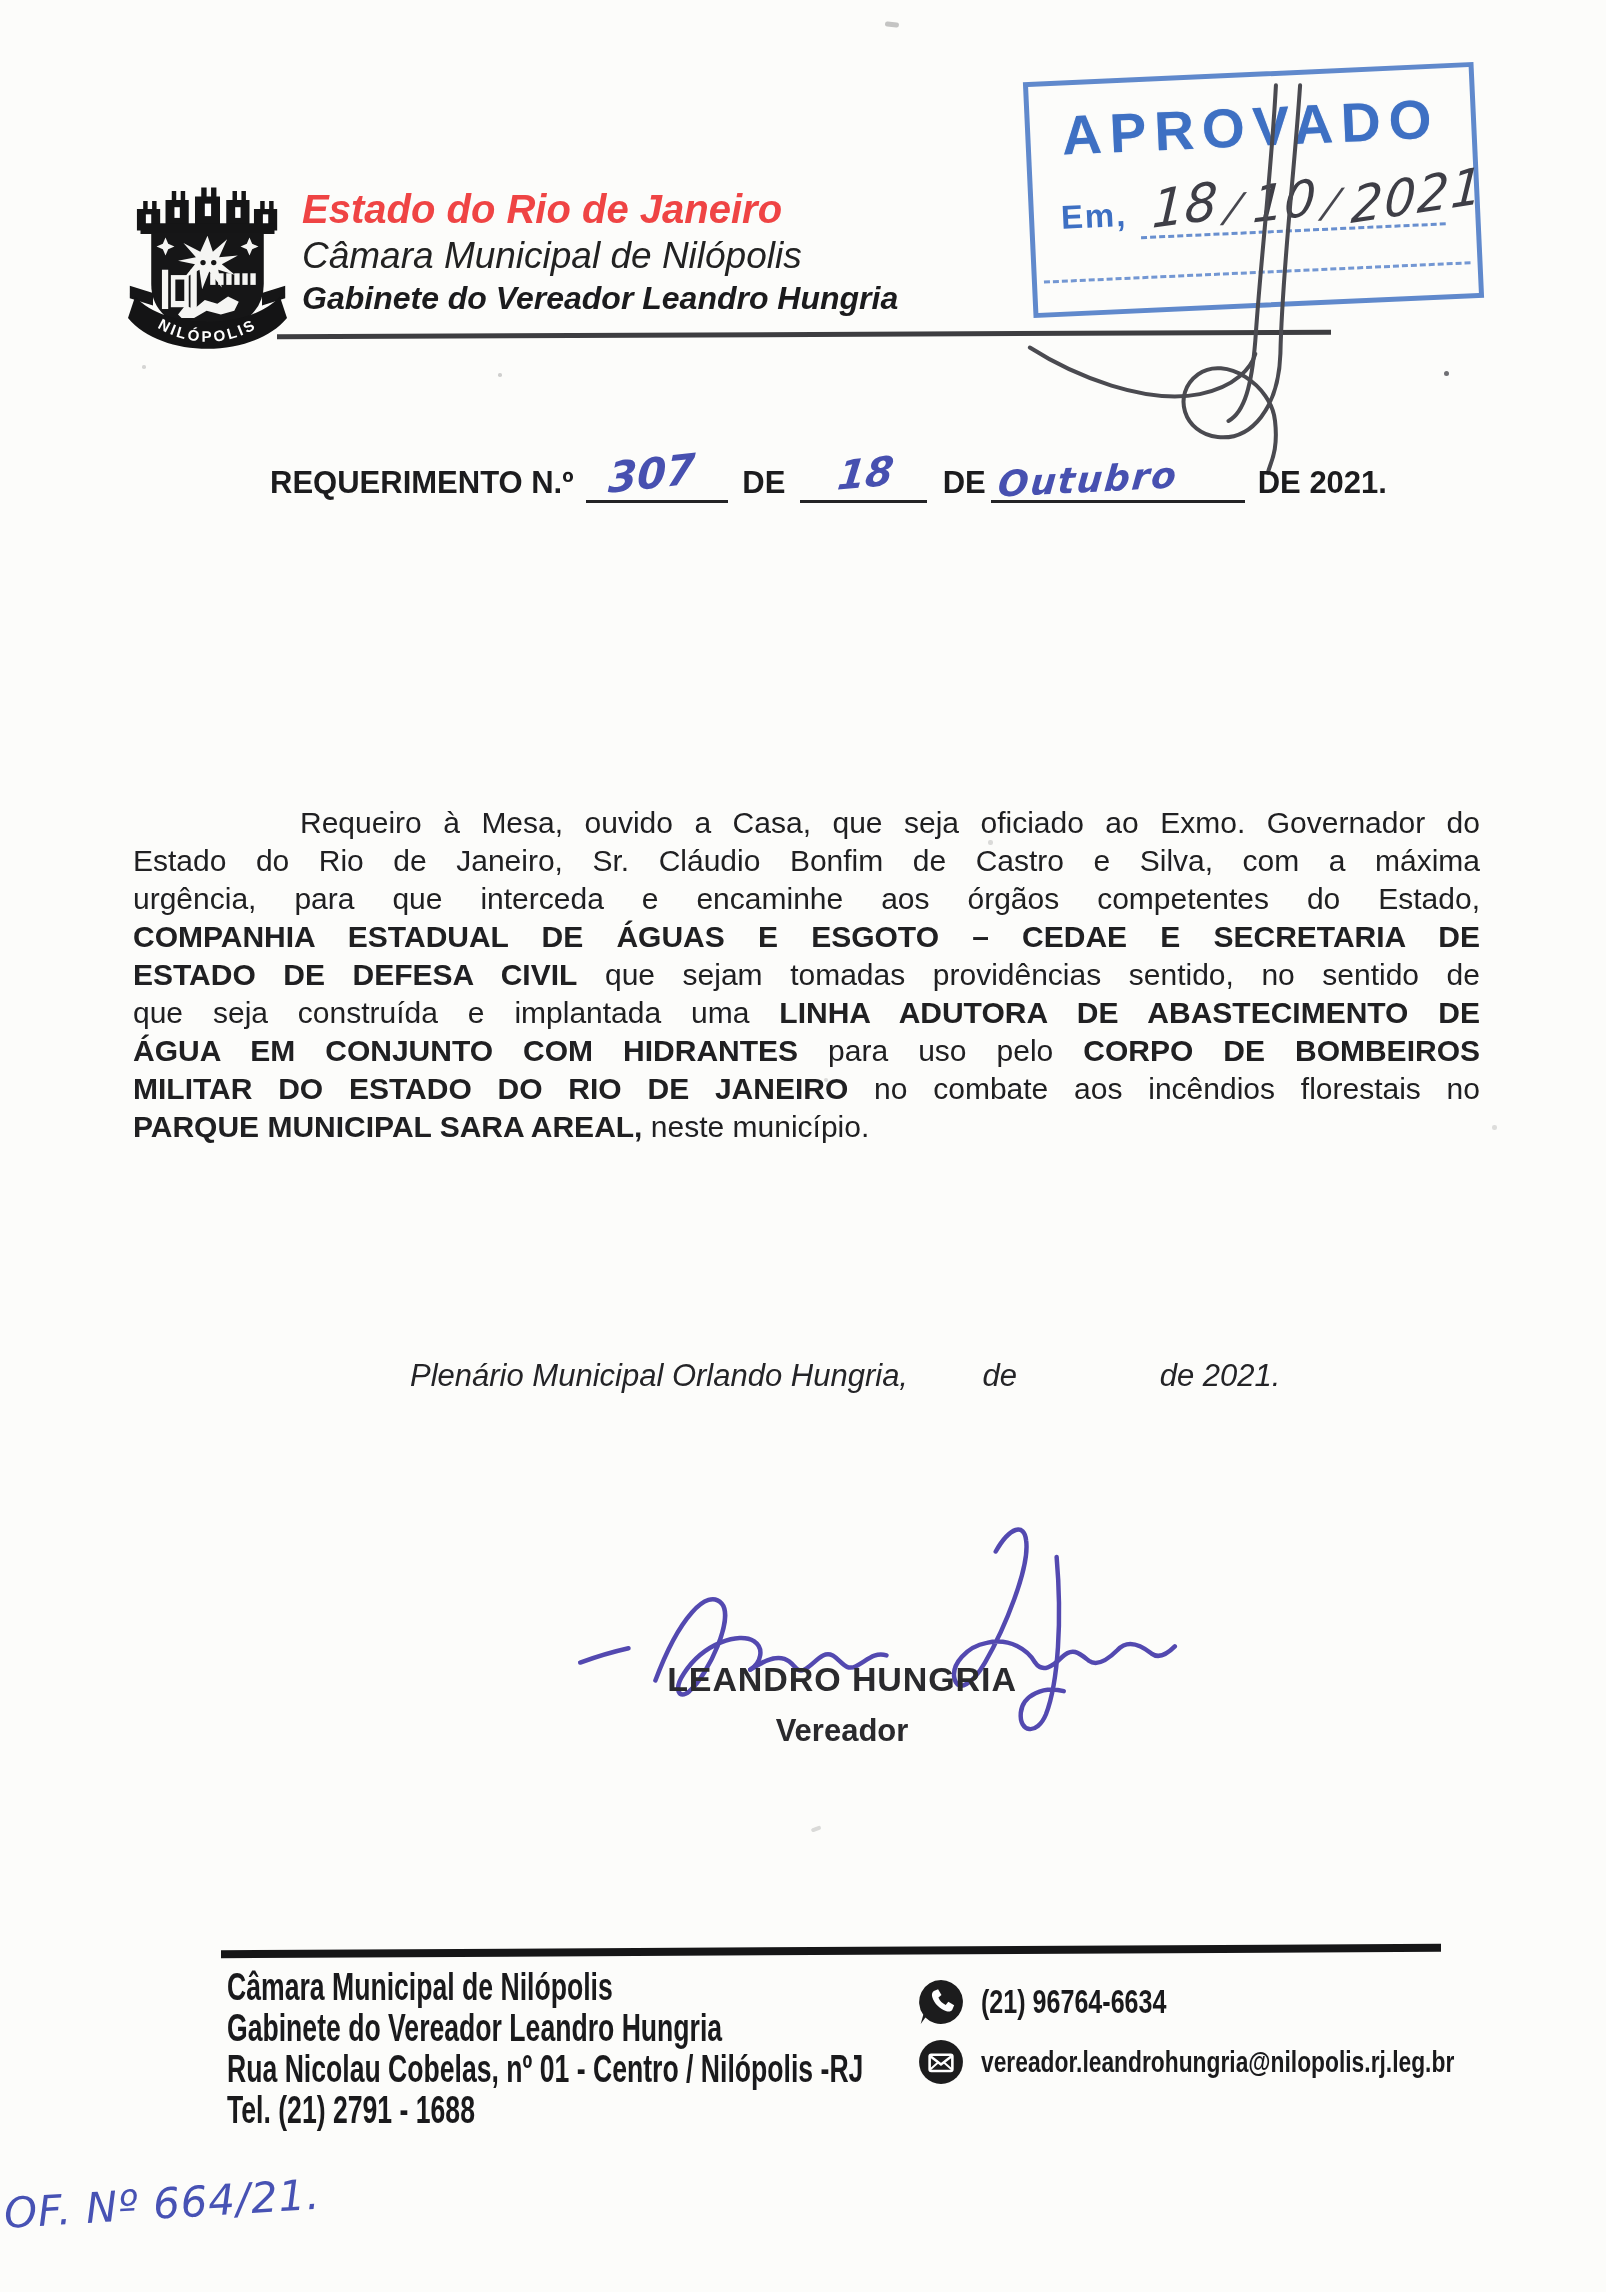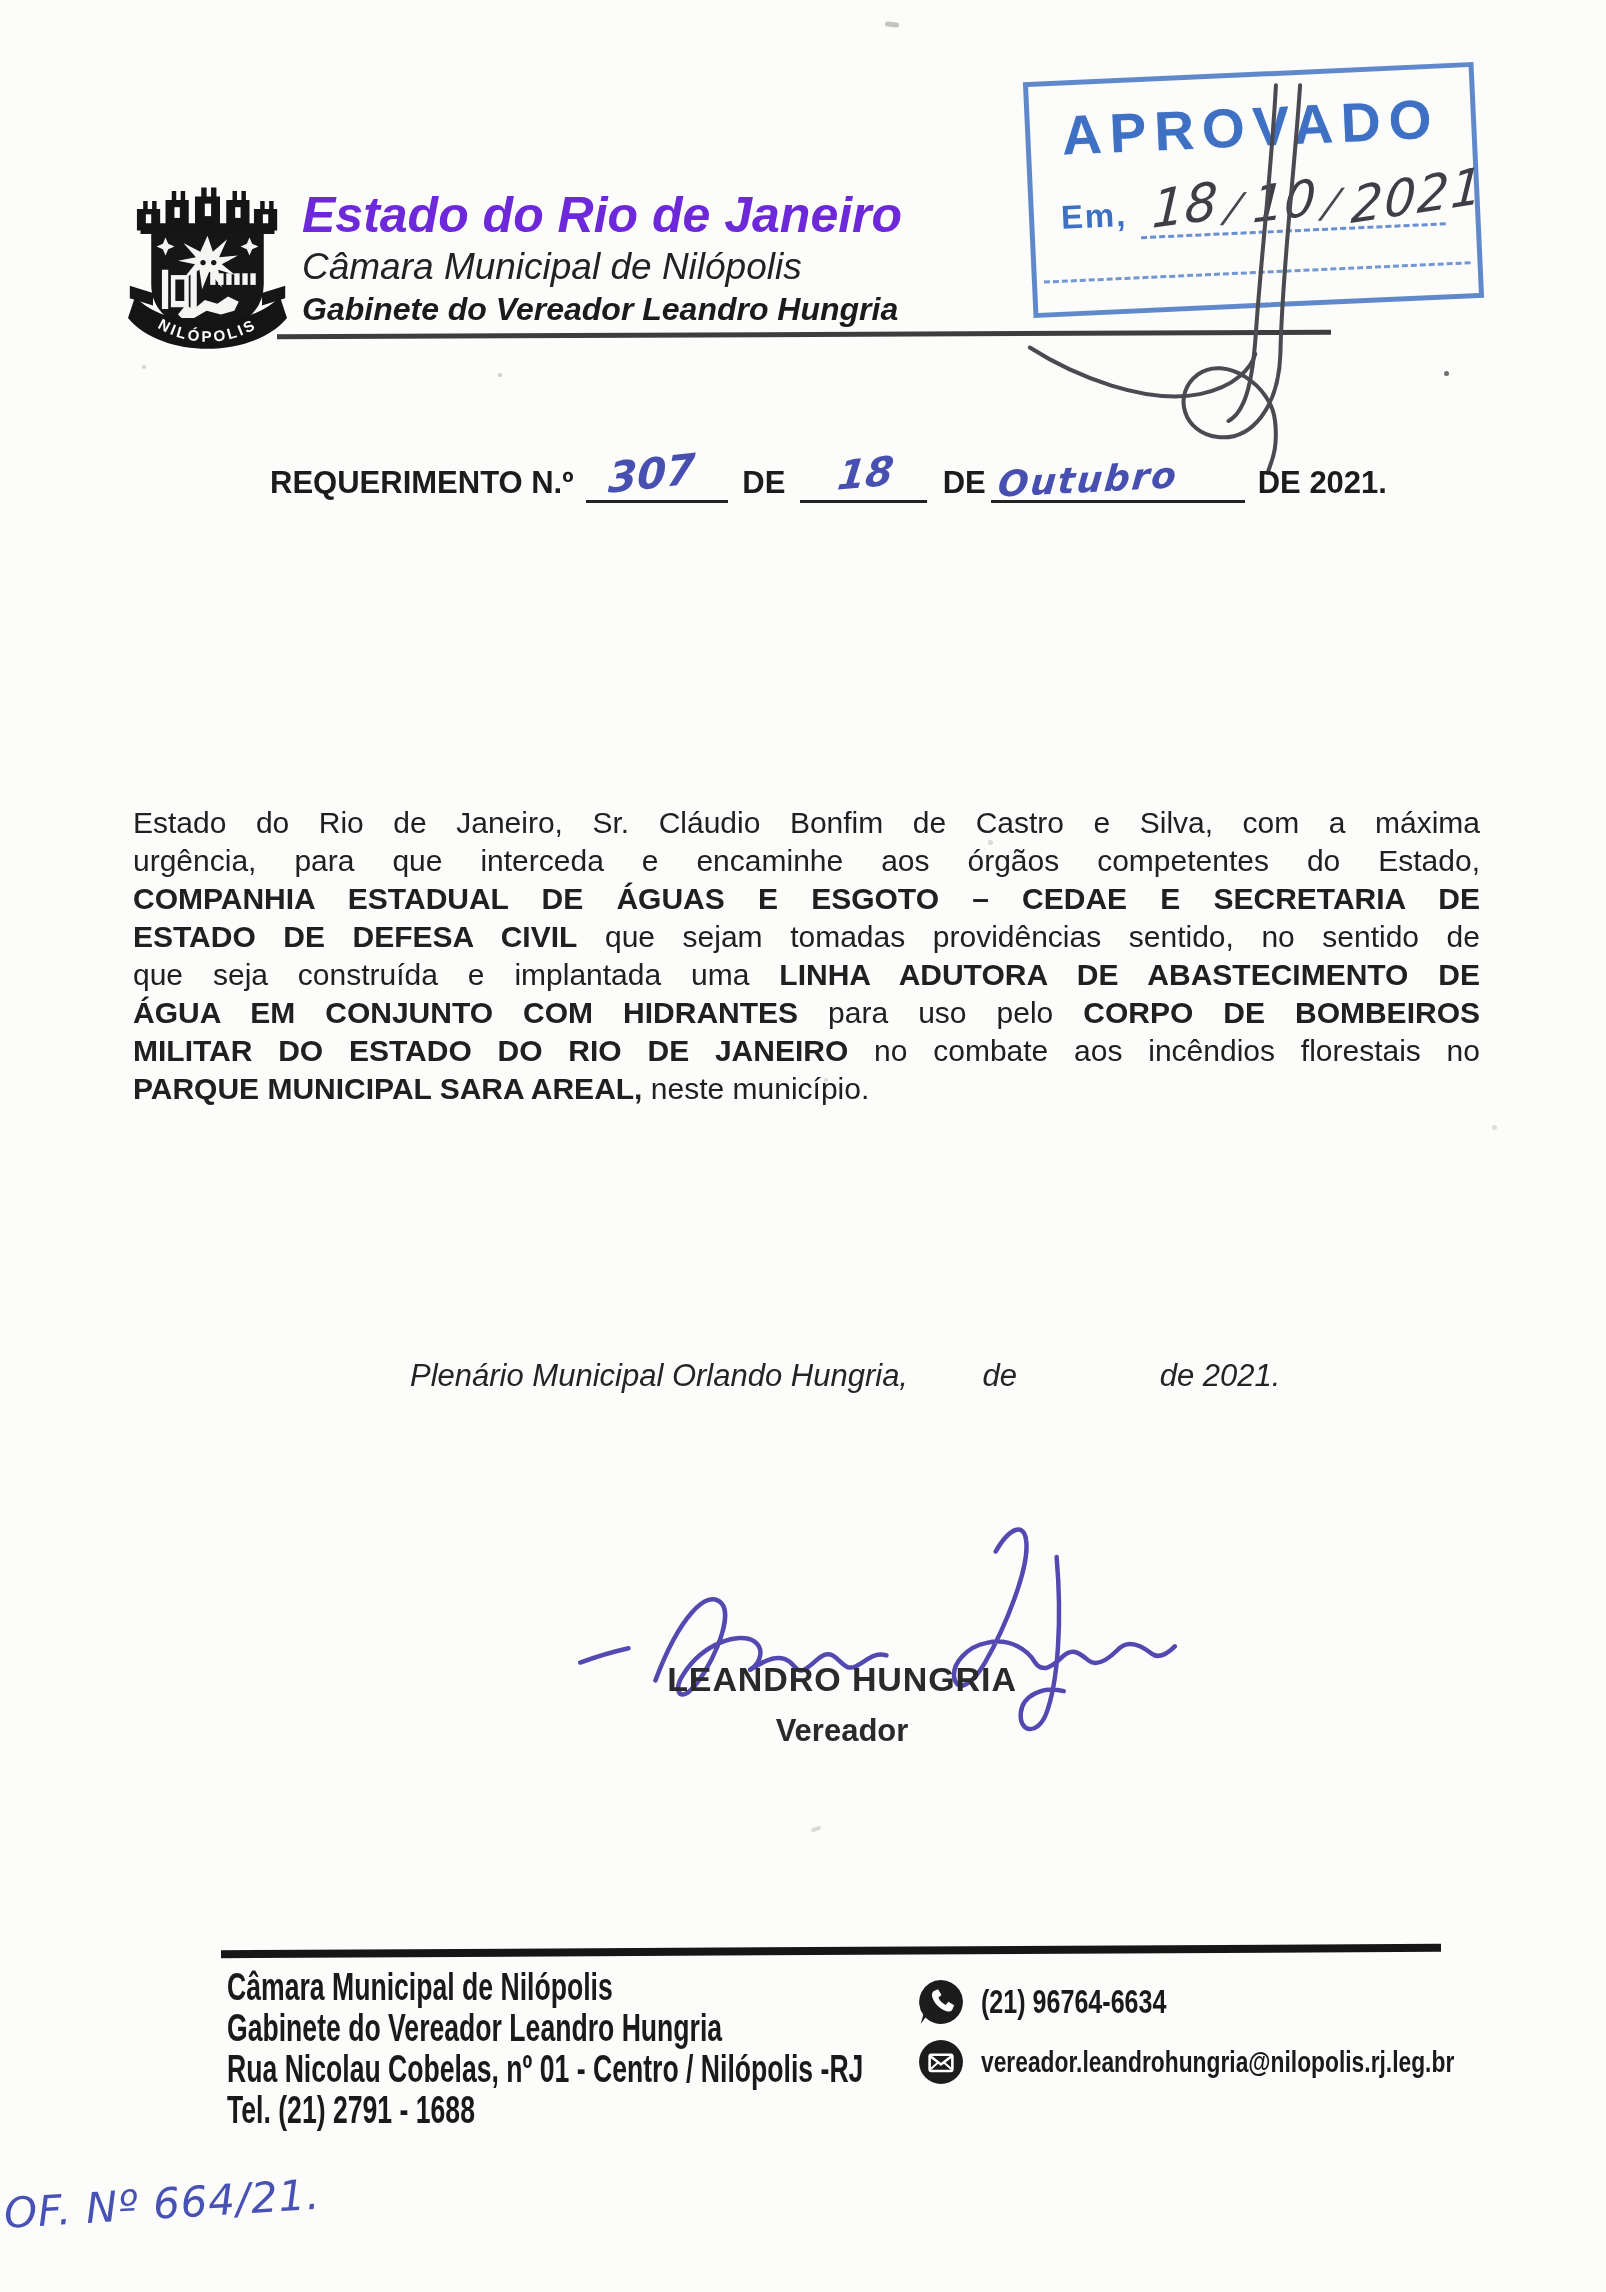--- a/index.html
+++ b/index.html
@@ -4,21 +4,21 @@
 <style>
   html,body{margin:0;padding:0;background:#e8e8e6;}
   .page{
     position:relative;width:1607px;height:2293px;margin:0 auto;
     background:#fcfcfa;overflow:hidden;
     font-family:"Liberation Sans",sans-serif;color:#1e1e20;
   }
   
   .crest{position:absolute;left:128px;top:182px;width:159px;height:179px;}
   .hdr{position:absolute;left:302px;top:188px;line-height:1.08;}
-  .hdr-state{font-size:50px;font-weight:bold;font-style:italic;letter-spacing:0px;color:#6d28d9;}
+  .hdr-state{font-size:40px;font-weight:bold;font-style:italic;letter-spacing:0px;color:#ef4444;}
   .hdr-org{font-size:37px;font-style:italic;margin-top:4.5px;color:#222;}
   .hdr-office{font-size:32px;font-weight:bold;font-style:italic;margin-top:5.4px;color:#1b1b1d;}
   .hrule{position:absolute;left:277px;top:332px;width:1054px;height:4.5px;background:#3d3d40;transform:rotate(-0.25deg);}
 
   
   .stamp{
     position:absolute;left:1028px;top:72px;width:441px;height:226px;
     border:5.4px solid rgba(61,111,194,0.82);
     transform:rotate(-2.6deg);transform-origin:center;
     background:rgba(255,255,255,0);
@@ -194,20 +194,21 @@
       <span class="hw-blue hw-day">18</span>
     </span>
     <span class="de de2">DE</span>
     <span class="slot slot3">
       <span class="hw-blue hw-month">Outubro</span>
     </span>
     <span class="sfx">DE 2021.</span>
   </div>
 
   <div class="bodytxt">
+    <div class="ln first"><span>Requeiro à Mesa, ouvido a Casa, que seja oficiado ao Exmo. Governador do</span></div>
     <div class="ln"><span>Estado do Rio de Janeiro, Sr. Cláudio Bonfim de Castro e Silva, com a máxima</span></div>
     <div class="ln"><span>urgência, para que interceda e encaminhe aos órgãos competentes do Estado,</span></div>
     <div class="ln"><span class="b">COMPANHIA ESTADUAL DE ÁGUAS E ESGOTO – CEDAE E SECRETARIA DE</span></div>
     <div class="ln"><span class="b">ESTADO DE DEFESA CIVIL</span><span> que sejam tomadas providências sentido, no sentido de</span></div>
     <div class="ln"><span>que seja construída e implantada uma </span><span class="b">LINHA ADUTORA DE ABASTECIMENTO DE</span></div>
     <div class="ln"><span class="b">ÁGUA EM CONJUNTO COM HIDRANTES</span><span> para uso pelo </span><span class="b">CORPO DE BOMBEIROS</span></div>
     <div class="ln"><span class="b">MILITAR DO ESTADO DO RIO DE JANEIRO</span><span> no combate aos incêndios florestais no</span></div>
     <div class="ln last"><span class="b">PARQUE MUNICIPAL SARA AREAL,</span><span> neste município.</span></div>
   </div>
 

